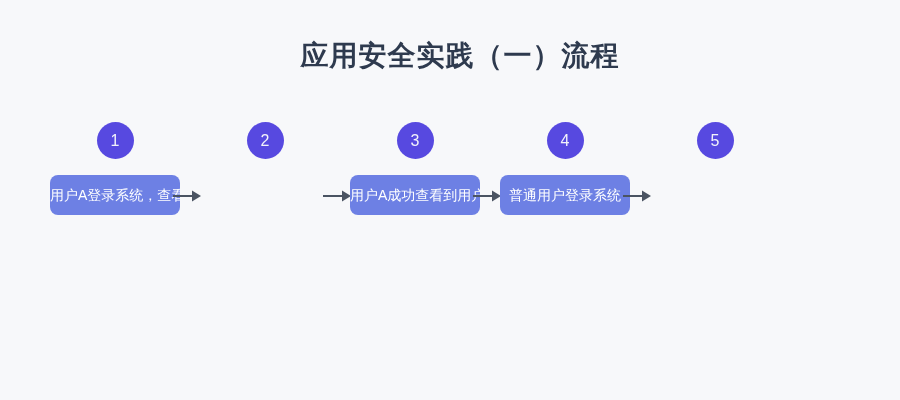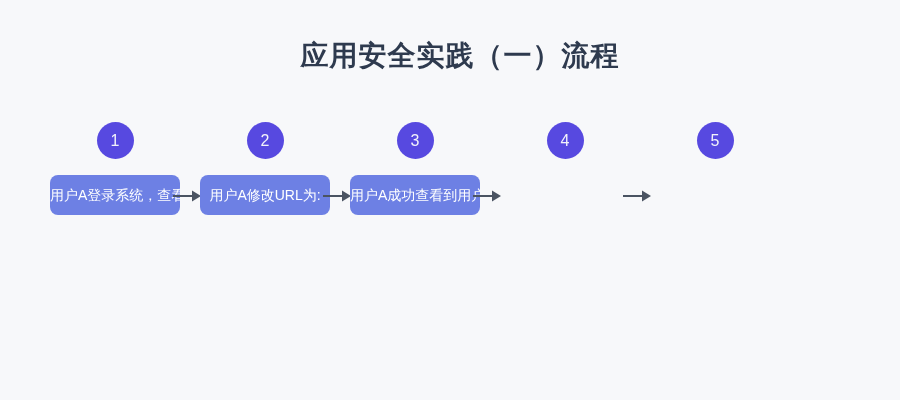--- a/index.html
+++ b/index.html
@@ -83,40 +83,40 @@
     <div class="box">用户A登录系统，查看</div>
   </div>
 
   <svg class="arrow arrow-1" viewBox="0 0 30 12" xmlns="http://www.w3.org/2000/svg">
     <line x1="1" y1="6" x2="21" y2="6" stroke="#4a5462" stroke-width="2"></line>
     <polygon points="20,0.5 29,6 20,11.5" fill="#4a5462"></polygon>
   </svg>
 
   <div class="step step-2">
     <div class="circle">2</div>
-    <div class="box">用户A修改URL为:</div>
   </div>
 
   <svg class="arrow arrow-2" viewBox="0 0 30 12" xmlns="http://www.w3.org/2000/svg">
     <line x1="1" y1="6" x2="21" y2="6" stroke="#4a5462" stroke-width="2"></line>
     <polygon points="20,0.5 29,6 20,11.5" fill="#4a5462"></polygon>
   </svg>
 
   <div class="step step-3">
     <div class="circle">3</div>
     <div class="box">用户A成功查看到用户</div>
   </div>
 
   <svg class="arrow arrow-3" viewBox="0 0 30 12" xmlns="http://www.w3.org/2000/svg">
     <line x1="1" y1="6" x2="21" y2="6" stroke="#4a5462" stroke-width="2"></line>
     <polygon points="20,0.5 29,6 20,11.5" fill="#4a5462"></polygon>
   </svg>
 
   <div class="step step-4">
     <div class="circle">4</div>
+    <div class="box">普通用户登录系统</div>
   </div>
 
   <svg class="arrow arrow-4" viewBox="0 0 30 12" xmlns="http://www.w3.org/2000/svg">
     <line x1="1" y1="6" x2="21" y2="6" stroke="#4a5462" stroke-width="2"></line>
     <polygon points="20,0.5 29,6 20,11.5" fill="#4a5462"></polygon>
   </svg>
 
   <div class="step step-5">
     <div class="circle">5</div>
   </div>

